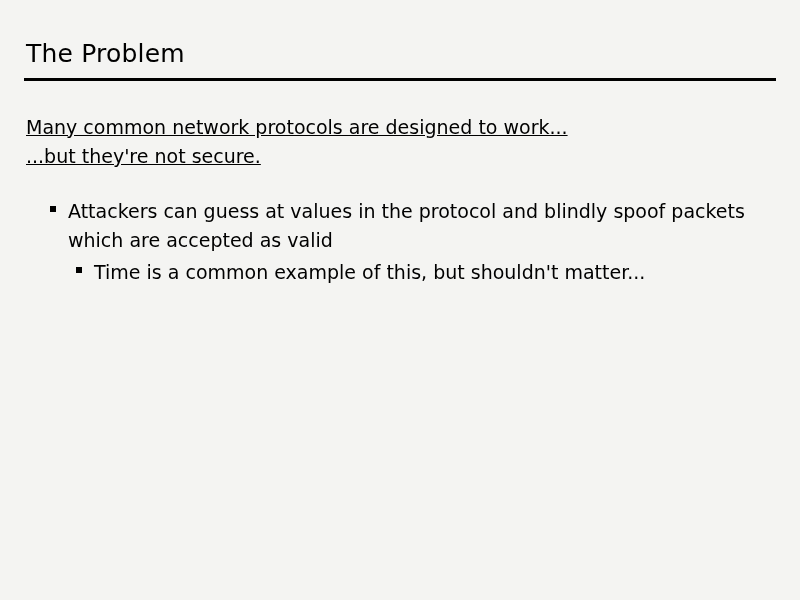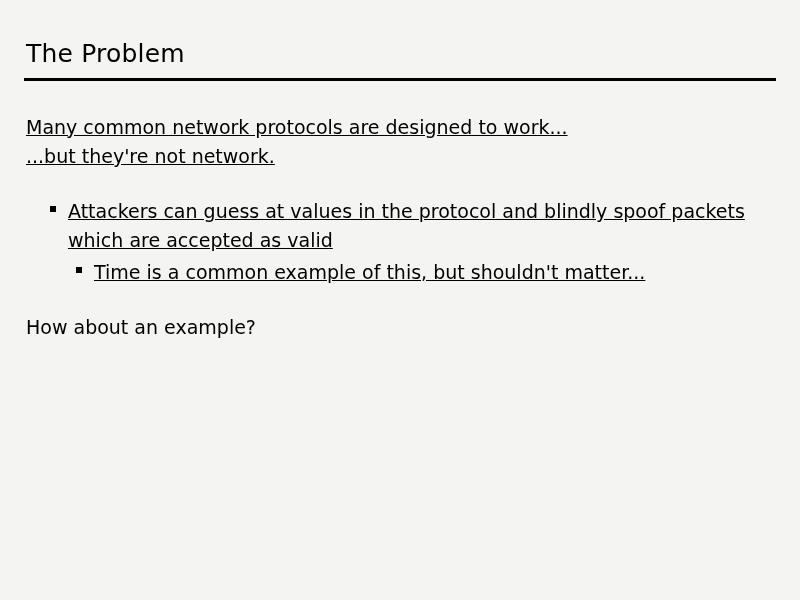--- a/index.html
+++ b/index.html
@@ -43,21 +43,20 @@
     font-size: 19px;
     line-height: 1.55;
     margin: 0;
     white-space: pre-wrap;
     text-decoration: underline;
   }
   .bullets {
     margin: 26px 0 0 0;
     padding: 0;
     list-style: none;
-    text-decoration: underline;
   }
   .bullet-l1 {
     position: relative;
     font-size: 19px;
     line-height: 1.5;
     padding-left: 42px;
     margin-bottom: 4px;
     max-width: 680px;
   }
   .bullet-l1 > .marker {
@@ -93,29 +92,28 @@
 <body>
 
 <div class="slide">
 
   <h1 class="slide-title">The Problem</h1>
   <div class="title-rule"></div>
 
   <div class="body">
 
     <p class="lead-line">Many common network protocols are designed to work...</p>
-    <p class="lead-line">...but they're not network.</p>
+    <p class="lead-line">...but they're not secure.</p>
 
     <ul class="bullets">
       <li class="bullet-l1">
         <span class="marker"></span>
         <span>Attackers can guess at values in the protocol and blindly spoof packets which are accepted as valid</span>
       </li>
       <li class="bullet-l2">
         <span class="marker"></span>
         <span>Time is a common example of this, but shouldn't matter...</span>
       </li>
     </ul>
 
-    <p class="closing-line">How about an example?</p>
 
   </div>
 </div>
 
 </body></html>

